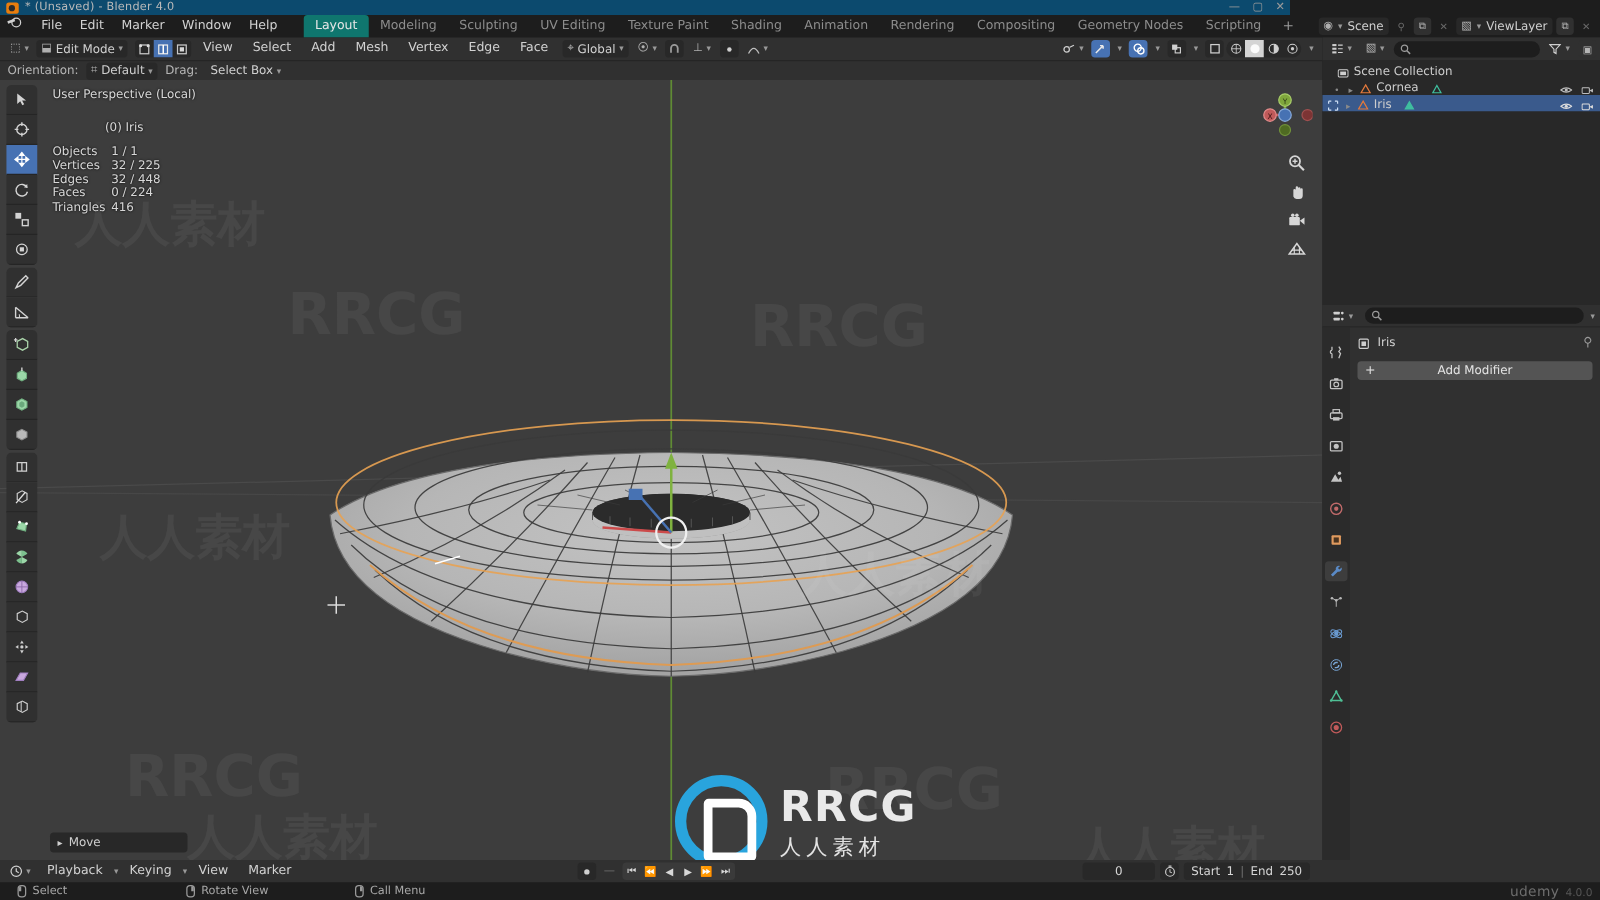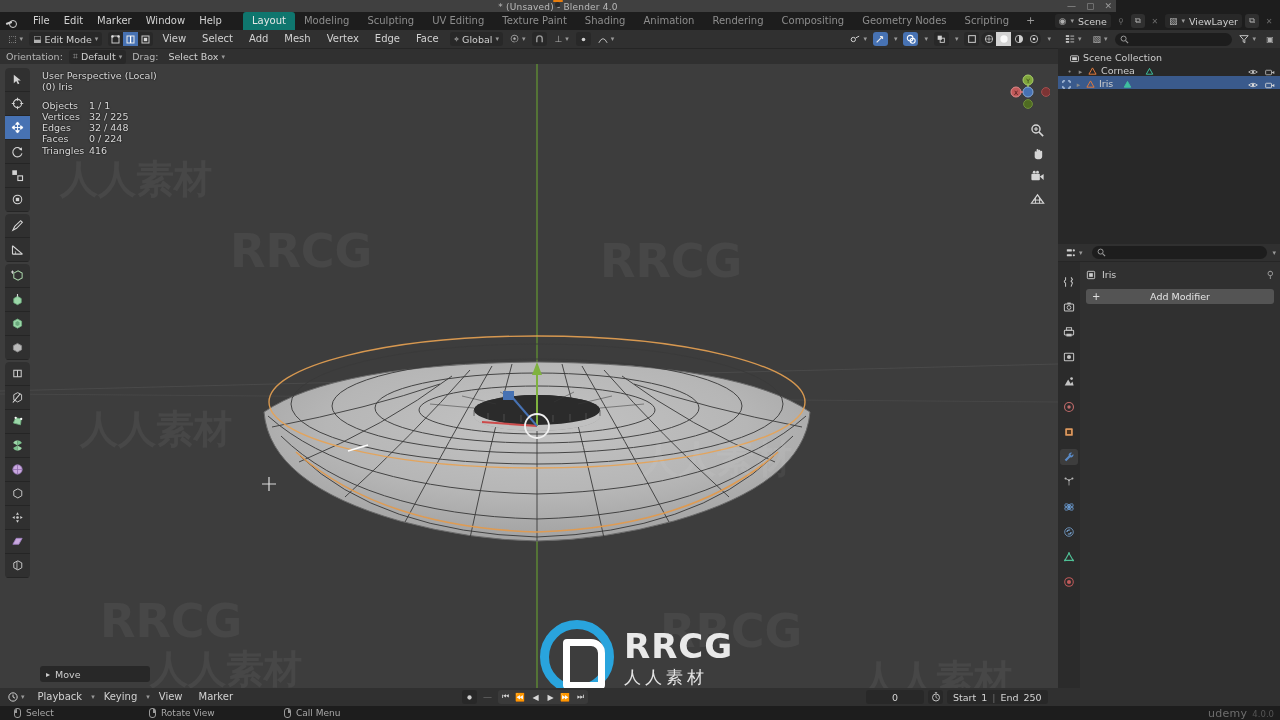--- a/index.html
+++ b/index.html
@@ -1,33 +1,33 @@
 <!DOCTYPE html>
 <html><head>
 <meta charset="utf-8">
 <style>
   * { box-sizing: border-box; margin:0; padding:0; }
   html,body { width:1280px; height:720px; overflow:hidden; background:#1d1d1d;
     font-family:"DejaVu Sans","Liberation Sans",sans-serif; font-size:11px; color:#c8c8c8; }
   .app { position:relative; width:1280px; height:720px; }
 
   
-  .titlebar { position:absolute; left:0; top:0; width:1116px; height:12px;
-    background:#404040; display:flex; align-items:center;flex-direction:column; }
+  .titlebar { position:absolute; left:0; top:0; width:1032px; height:12px;
+    background:#0c4a6e; display:flex; align-items:center; }
   .tb-logo { width:10px; height:9px; margin-left:5px; margin-right:5px;
     background:#e87d0d; border-radius:2px; position:relative; }
   .tb-logo:after { content:""; position:absolute; left:2px; top:2px; width:5px; height:5px;
     background:#2b2b2b; border-radius:50%; }
   .tb-title { font-size:9px; color:#b9b9b9; letter-spacing:.2px; }
   .tb-win { position:absolute; right:4px; top:0; height:12px; display:flex; align-items:center; gap:10px; }
   .tb-win span { font-size:9px; color:#9a9a9a; line-height:1; }
 
   
   .topbar { position:absolute; left:0; top:12px; width:1280px; height:18px;
-    background:#1d1d1d; display:flex; align-items:flex-end; }
+    background:#1d1d1d; display:flex; align-items:flex-start; }
   .blender-icon { width:14px; height:12px; margin:0 6px 0 6px; position:relative; }
   .blender-icon .ring { position:absolute; left:3px; top:2px; width:8px; height:8px;
     border:1.6px solid #d0d0d0; border-radius:50%; }
   .blender-icon .tail { position:absolute; left:0px; top:4px; width:6px; height:2px;
     background:#d0d0d0; transform:rotate(-20deg); }
   .menu { padding:0 7px; font-size:10px; color:#d2d2d2; height:18px; line-height:18px; cursor:default; }
   .tabs { display:flex; align-items:flex-end; height:18px; margin-left:14px; }
   .tab { padding:0 9px; height:18px; line-height:18px; font-size:10px; color:#8d8d8d; }
   .tab.active { background:#0f766e; color:#e6e6e6; border-radius:3px 3px 0 0; }
   .tab-plus { padding:0 8px; font-size:11px; color:#9a9a9a; line-height:18px; }
@@ -470,21 +470,21 @@
 
       <g stroke="#dcdcdc" stroke-width="1.2">
         <path d="M262 420 L276 420 M269 413 L269 427"></path>
       </g>
 
       <line x1="348" y1="387" x2="368" y2="381" stroke="#ffffff" stroke-width="1.4"></line>
     </svg>
 
     <div class="vp-stats">
       <div>User Perspective (Local)</div>
-      <div style="margin-top:0;">(0) Iris</div>
+      <div style="margin-top:16px;text-align:center;">(0) Iris</div>
       <div class="gap"></div>
       <div class="row">
           <span class="k">Objects</span>
           <span>1 / 1</span>
         </div>
       <div class="row">
           <span class="k">Vertices</span>
           <span>32 / 225</span>
         </div>
       <div class="row">

